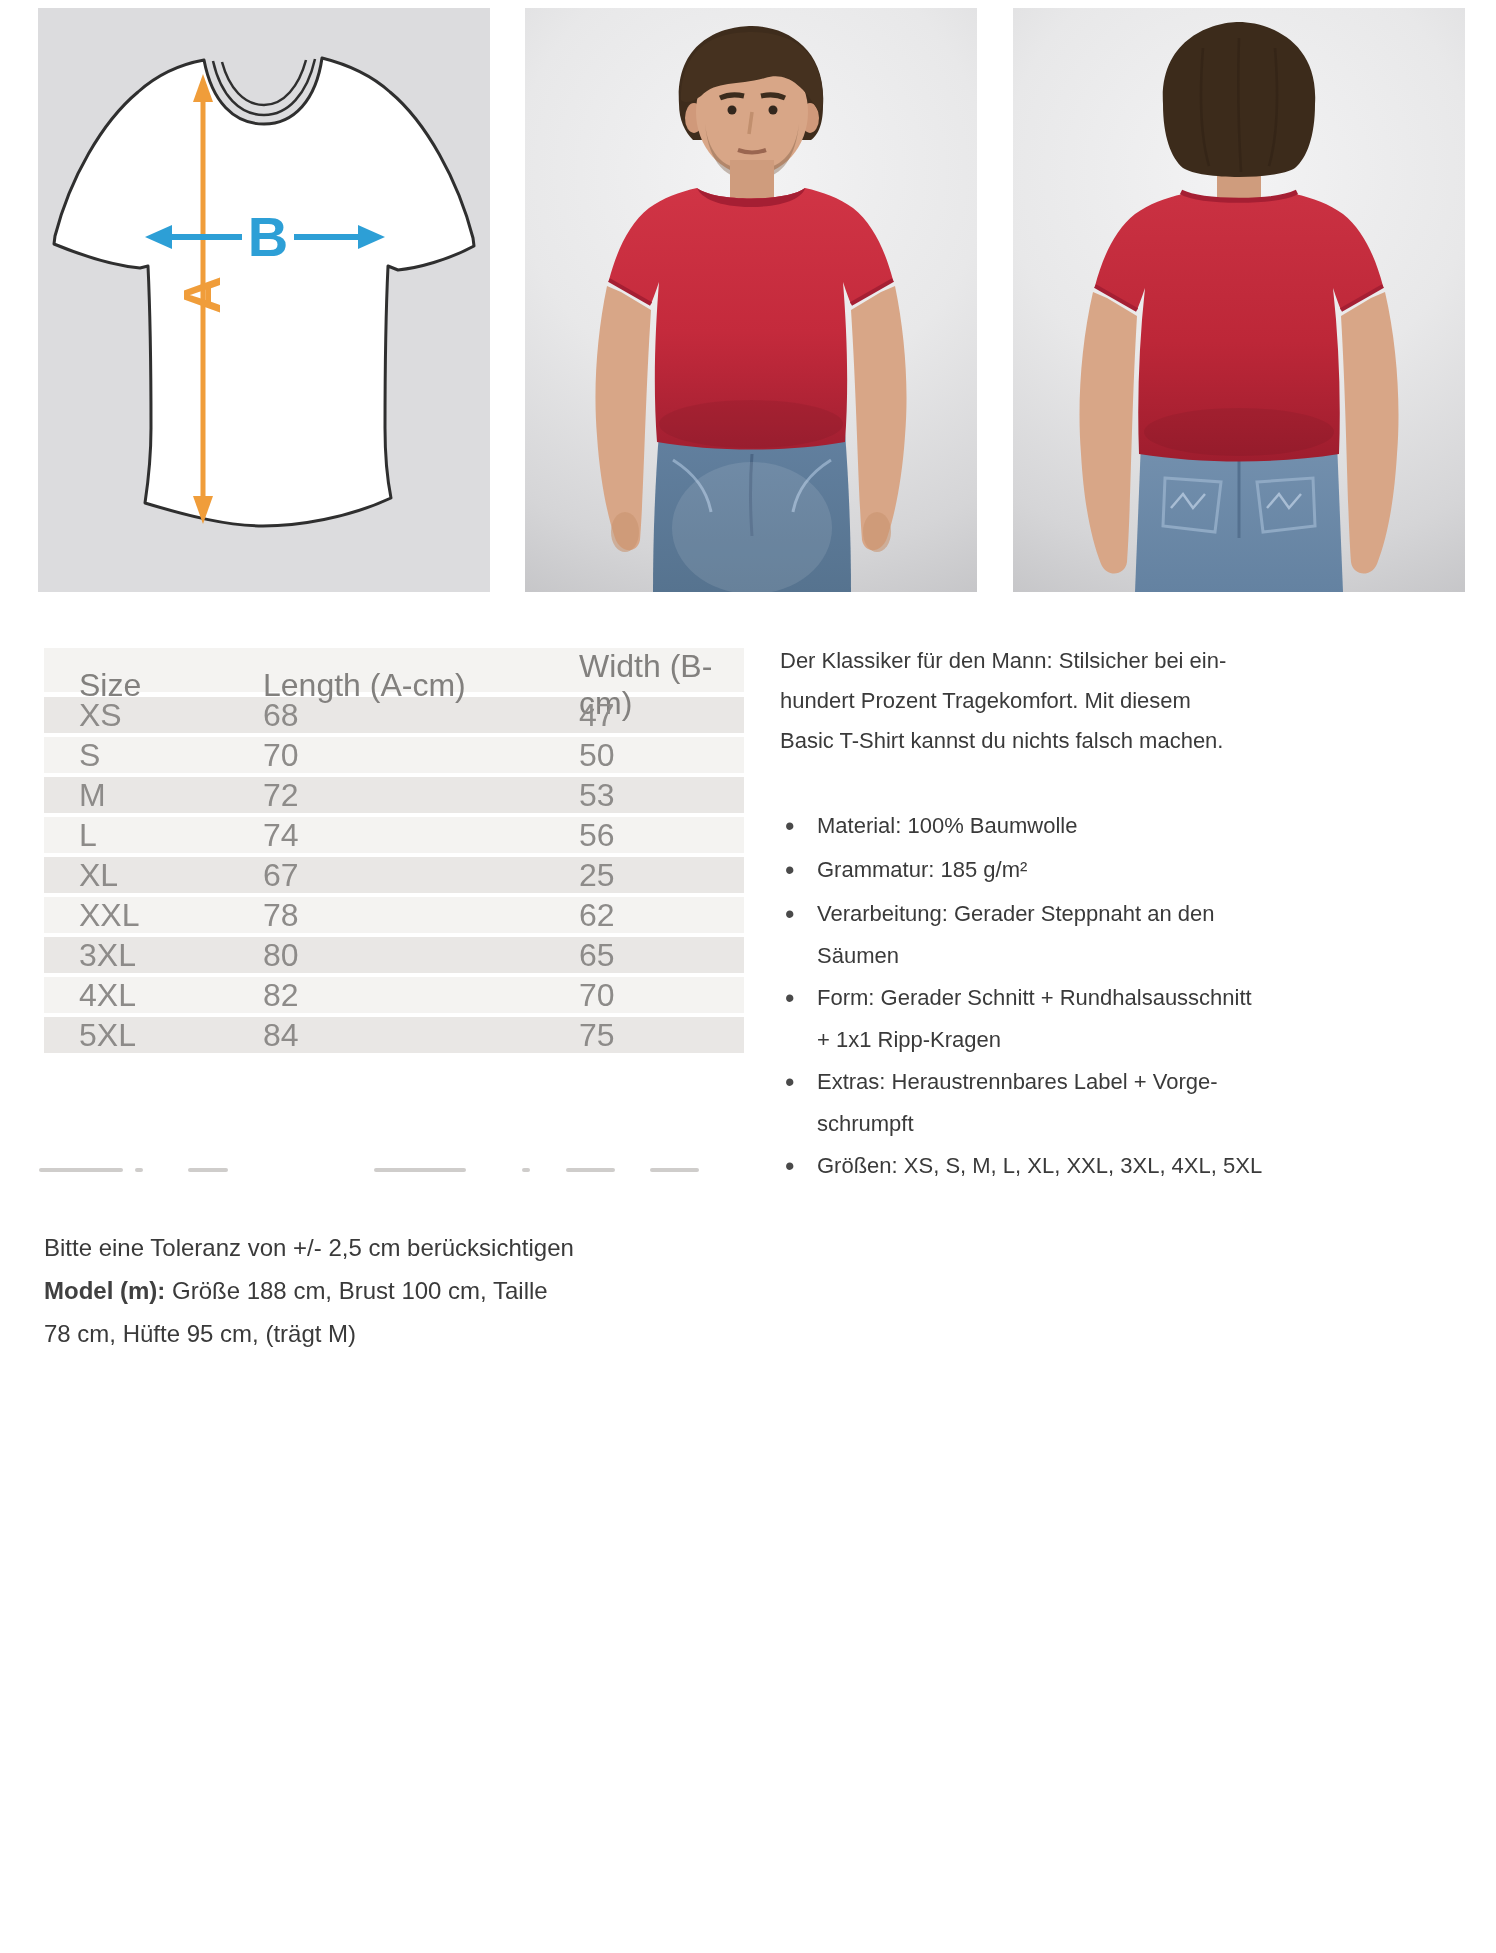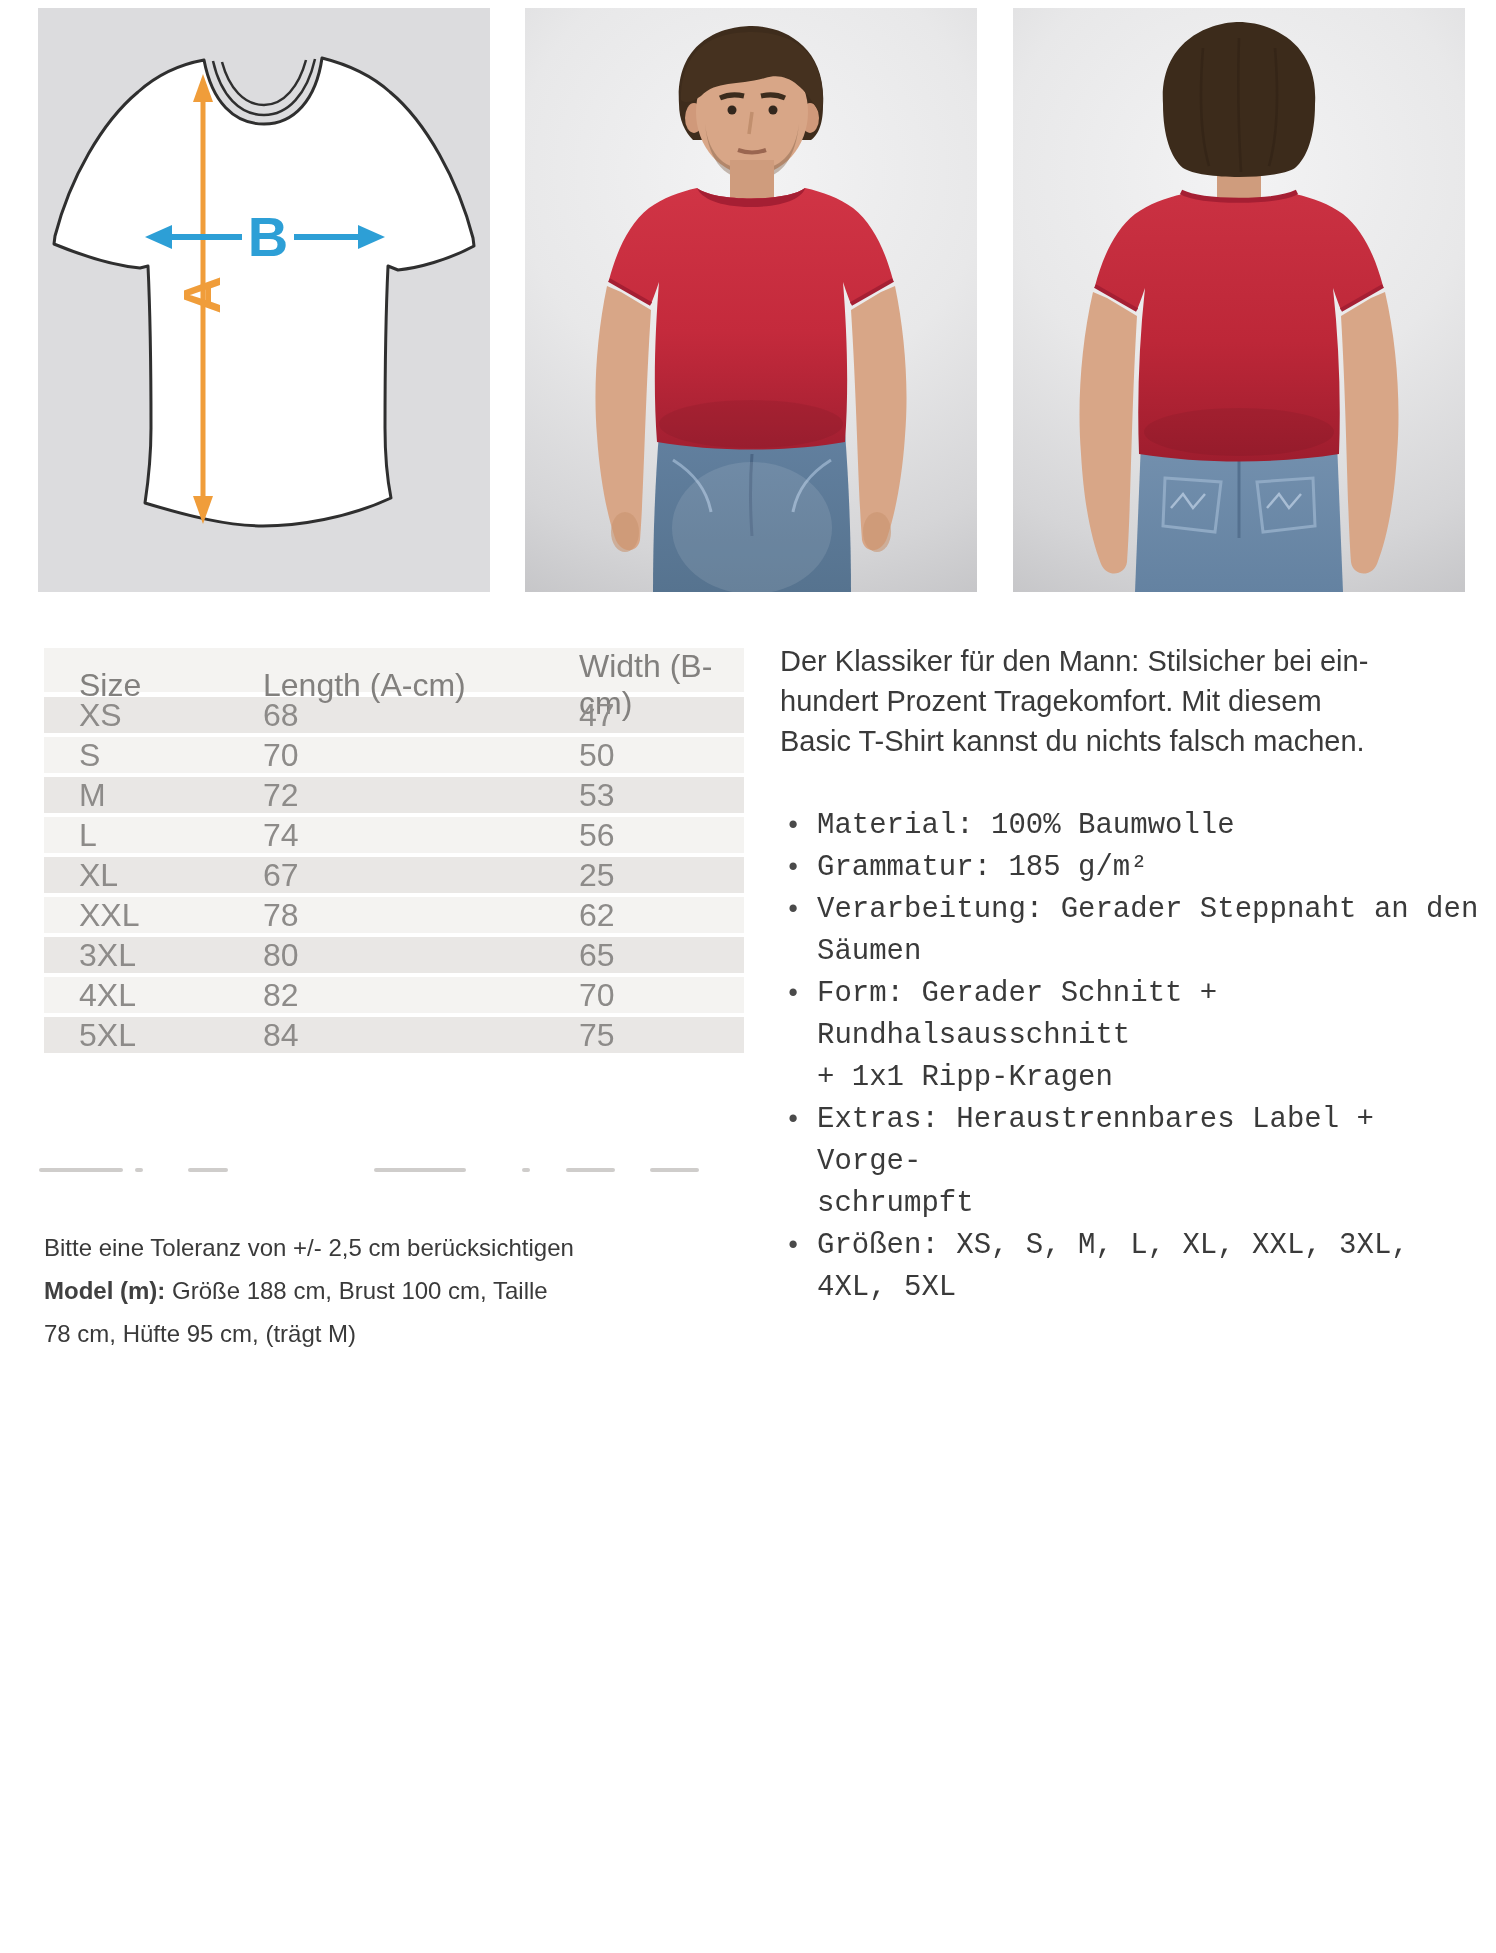--- a/index.html
+++ b/index.html
@@ -21,23 +21,23 @@
   .trow{height:36px;margin-bottom:4px;}
   .trow.dark{background:#e9e7e5;}
   .trow.light{background:#f4f3f1;}
   .hcell.h0,.cell.c0{padding-left:35px;}
   .hcell.h2,.cell.c2{padding-left:44px;}
 
   
   .dash{position:absolute;top:1168px;height:4px;background:#cfcdcb;border-radius:2px;}
 
   
-  .desc{position:absolute;left:780px;top:641px;width:700px;color:#3a3a3a;font-size:29px;}
+  .desc{position:absolute;left:780px;top:641px;width:700px;color:#3a3a3a;font-size:22px;}
   .intro{margin:0;line-height:40px;white-space:pre-line;}
-  .spec-list{list-style:none;margin:44px 0 0;padding:0;font-family:Liberation Mono, monospace;}
+  .spec-list{list-style:none;margin:44px 0 0;padding:0;}
   .spec-list li{display:flex;line-height:42px;}
   .spec-list .dot{flex:0 0 32px;padding-left:5px;color:#4a4a4a;}
   .spec-list .dot::before{content:"\2022";font-size:27px;}
   .spec-list .btext{flex:1;white-space:pre-line;}
 
   
   .note{position:absolute;left:44px;top:1226px;width:760px;font-size:24px;line-height:43px;color:#3a3a3a;}
   .note .bold{font-weight:700;color:#404040;}
   .model-text{white-space:pre-line;}
 </style>

